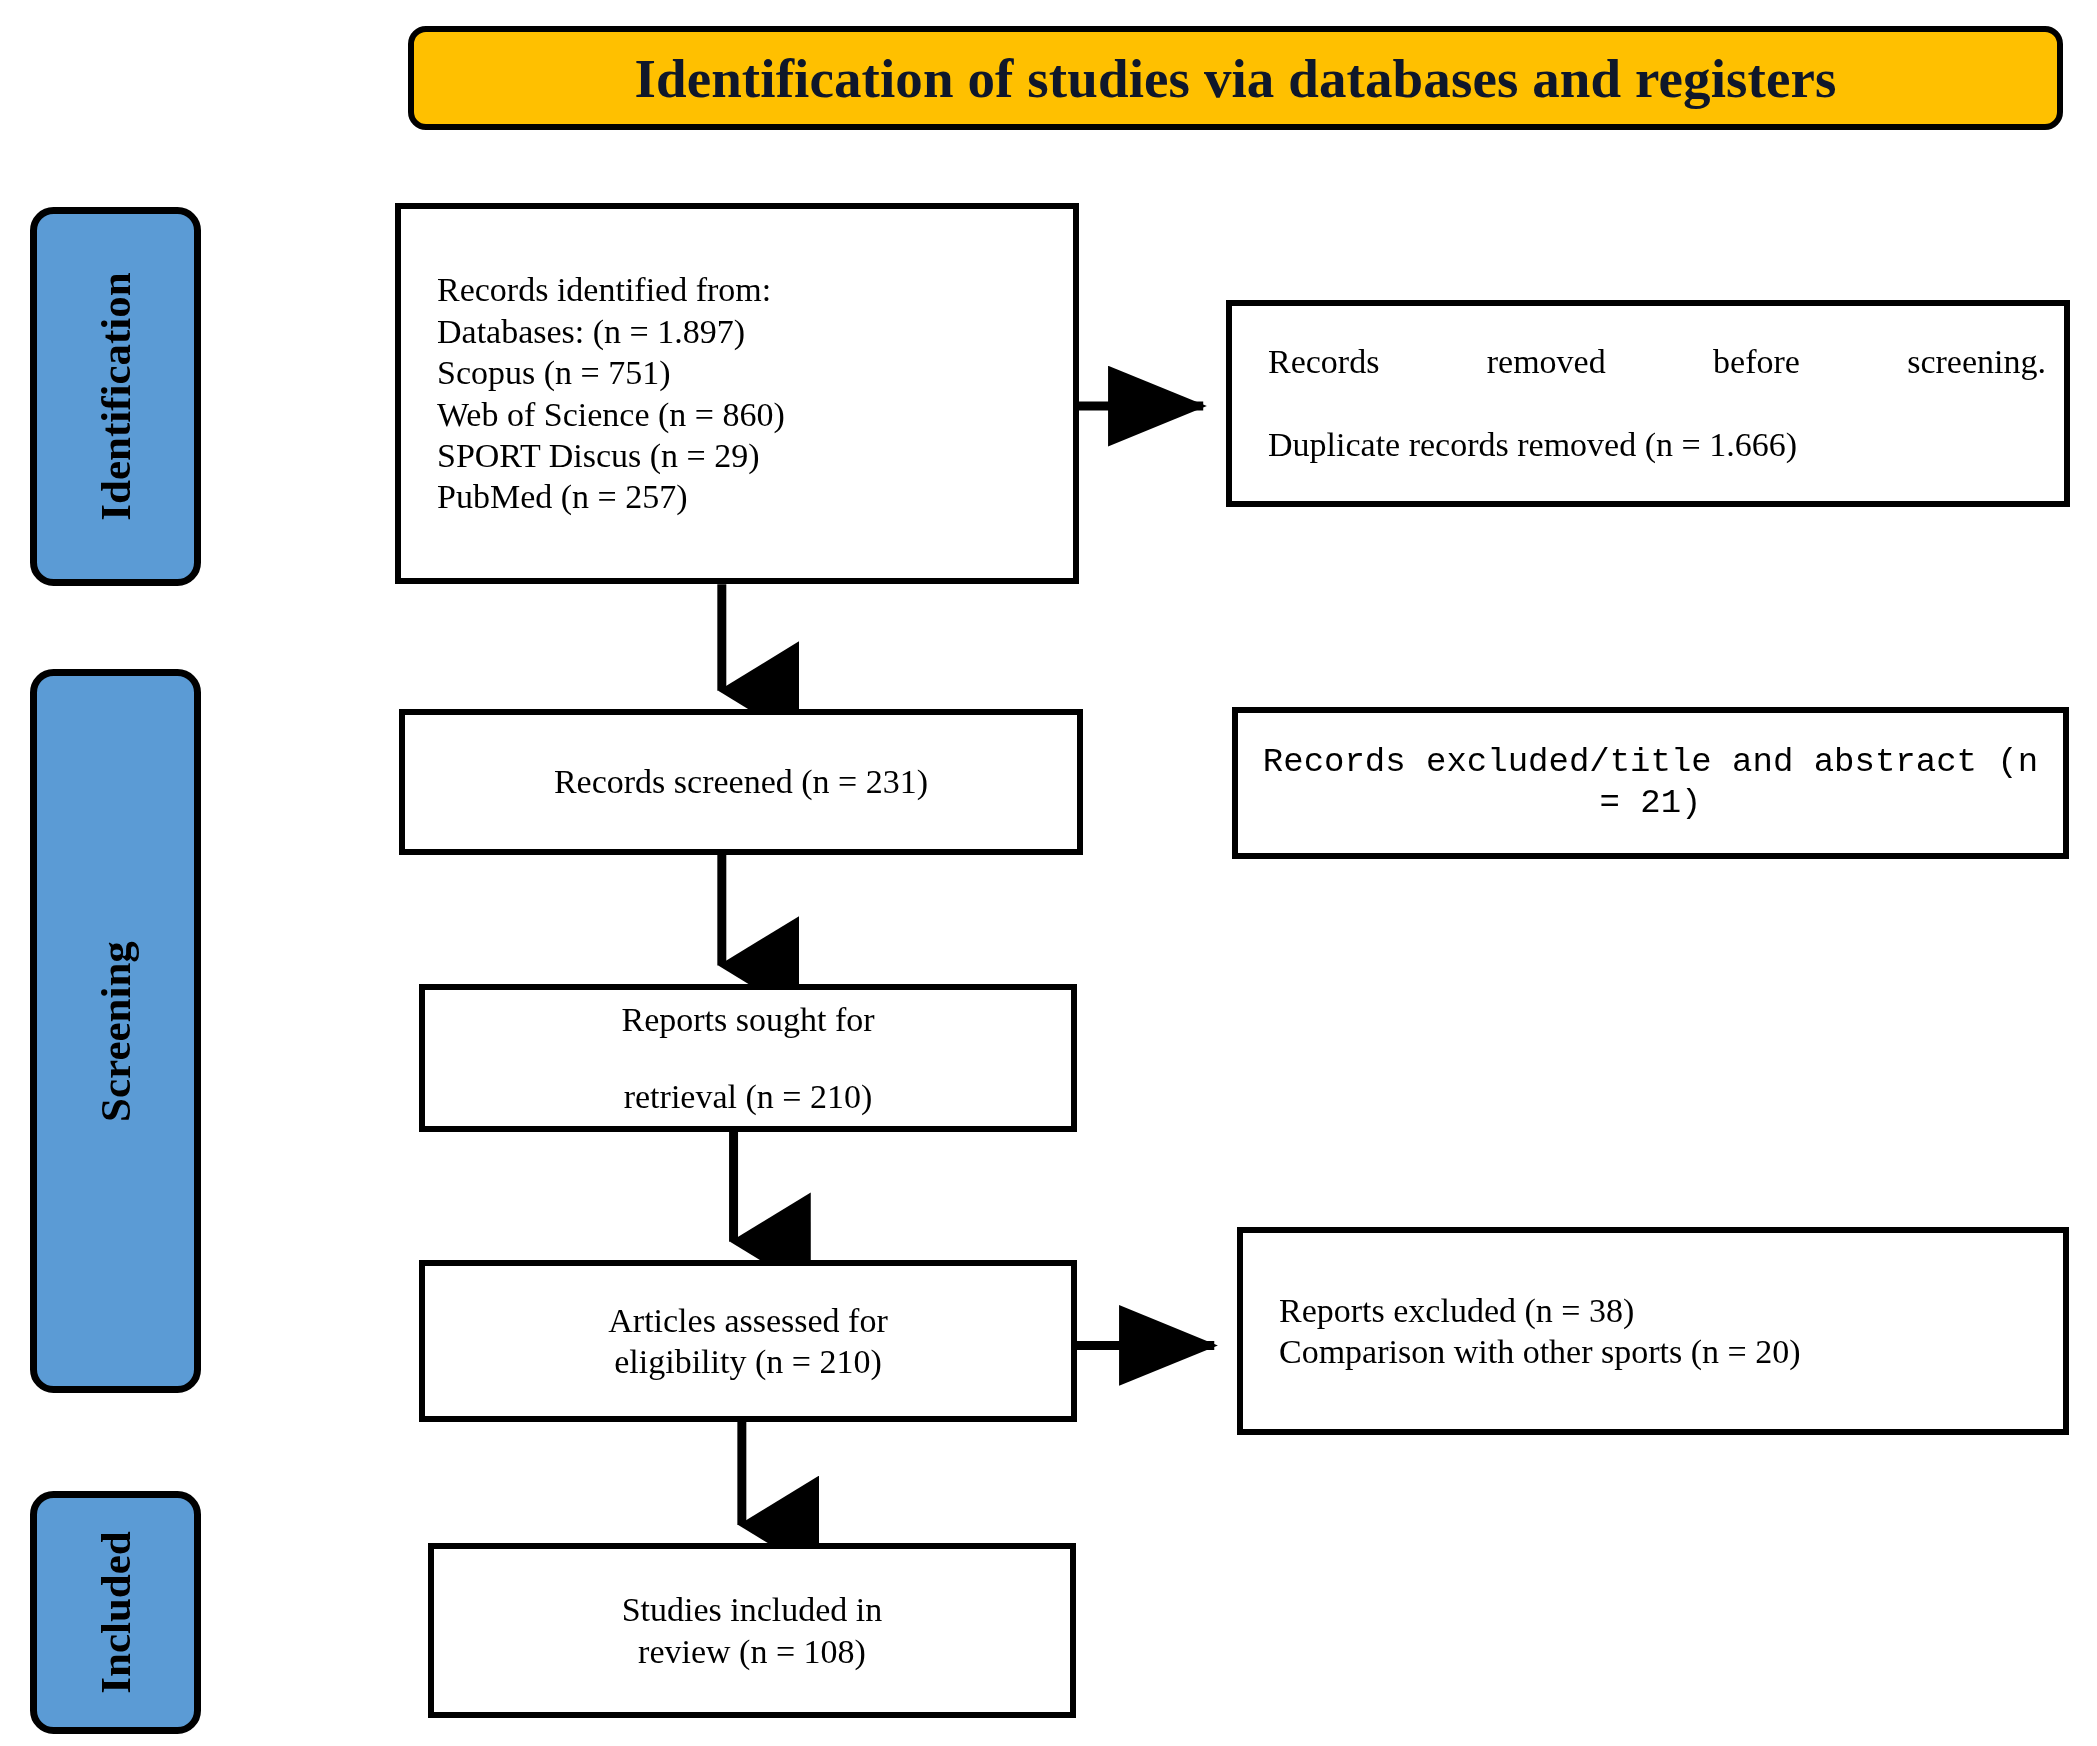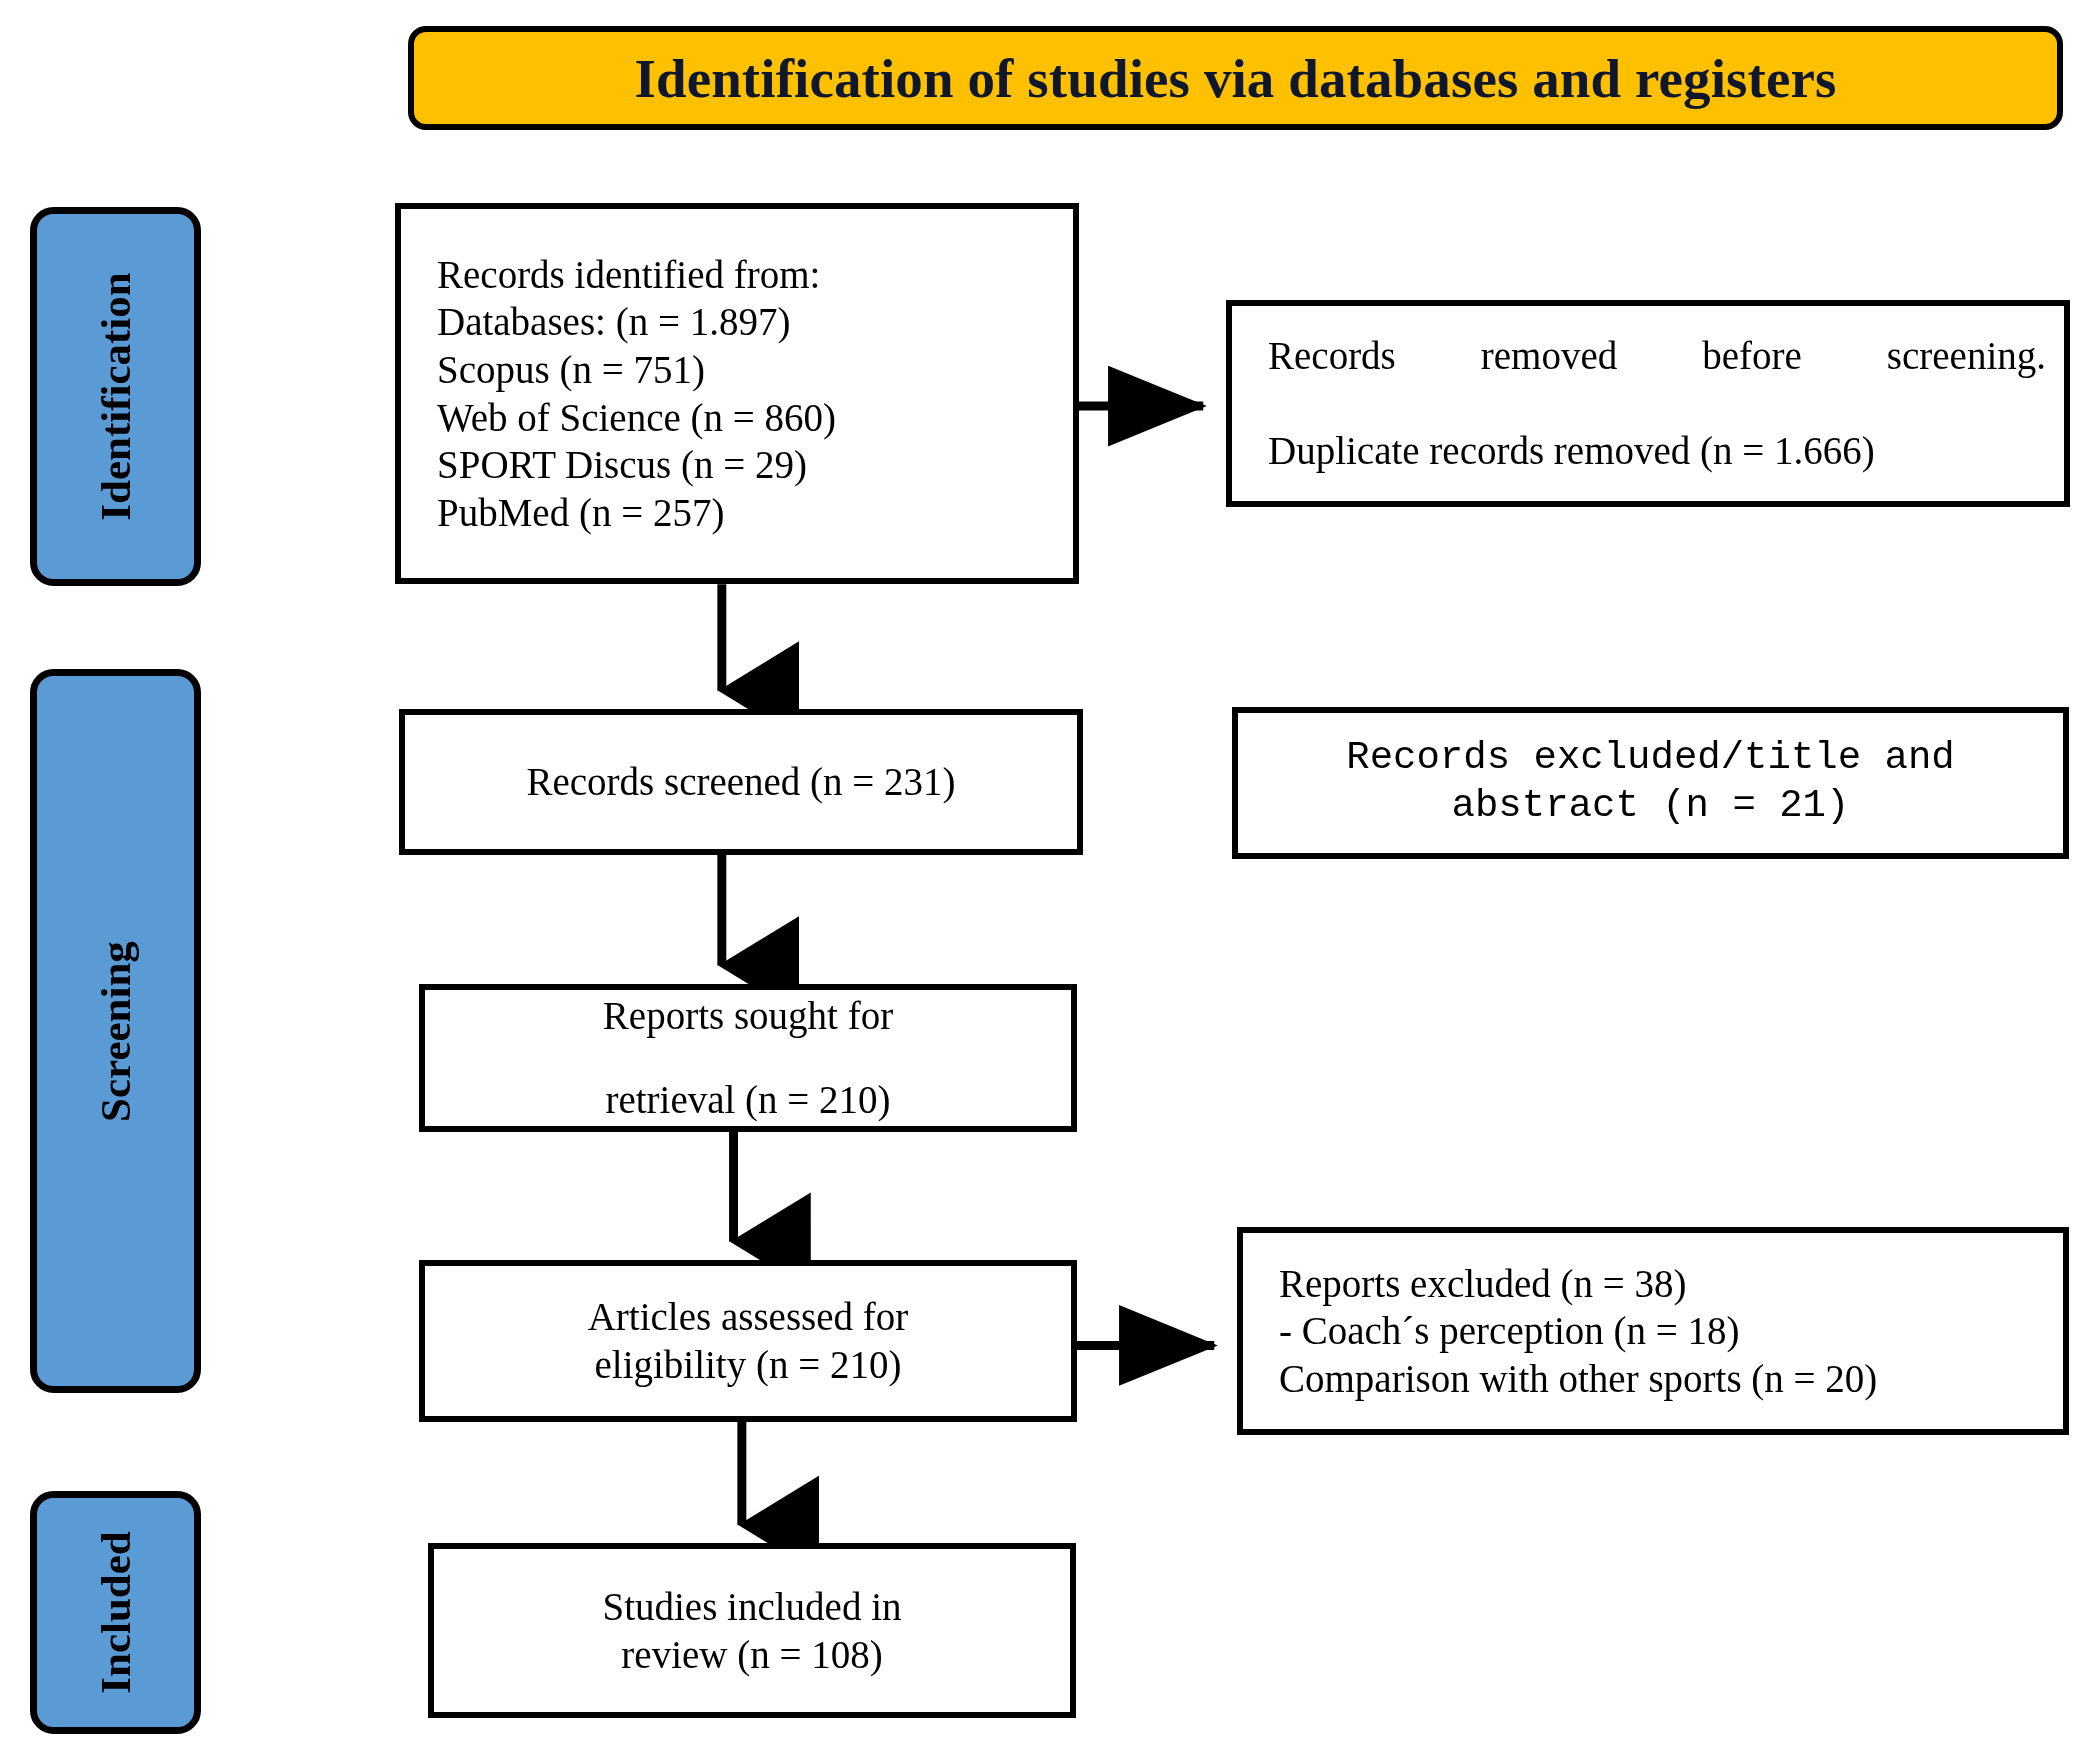--- a/index.html
+++ b/index.html
@@ -63,21 +63,21 @@
 
   
   .box {
     background: #ffffff;
     border: 6.2px solid #000000;
     display: flex;
     flex-direction: column;
     justify-content: center;
   }
   .box-line {
-    font-size: 39px;
+    font-size: 34px;
     color: #000000;
     line-height: 1.22;
     white-space: nowrap;
   }
   .box.left-align  { align-items: flex-start; padding-left: 36px; padding-right: 18px; }
   .box.center-align{ align-items: center; text-align: center; padding: 0 23.5px; }
 
   
   .box-identified      { left: 395px;  top: 203px;  width: 684px;  height: 381px; }
   .box-removed         { left: 1226px; top: 300px;  width: 844px; height: 207px; }
@@ -191,21 +191,20 @@
   <span class="box-line">retrieval (n = 210)</span>
 </div>
 
 <div class="abs box center-align box-assessed">
   <span class="box-line">Articles assessed for</span>
   <span class="box-line">eligibility (n = 210)</span>
 </div>
 
 <div class="abs box left-align box-reports-excl">
   <span class="box-line">Reports excluded (n = 38)</span>
-  <span class="box-line">- Coach´s perception (n = 18)</span>
   <span class="box-line">Comparison with other sports (n = 20)</span>
 </div>
 
 <div class="abs box center-align box-included">
   <span class="box-line">Studies included in</span>
   <span class="box-line">review (n = 108)</span>
 </div>
 
 
 </body></html>

